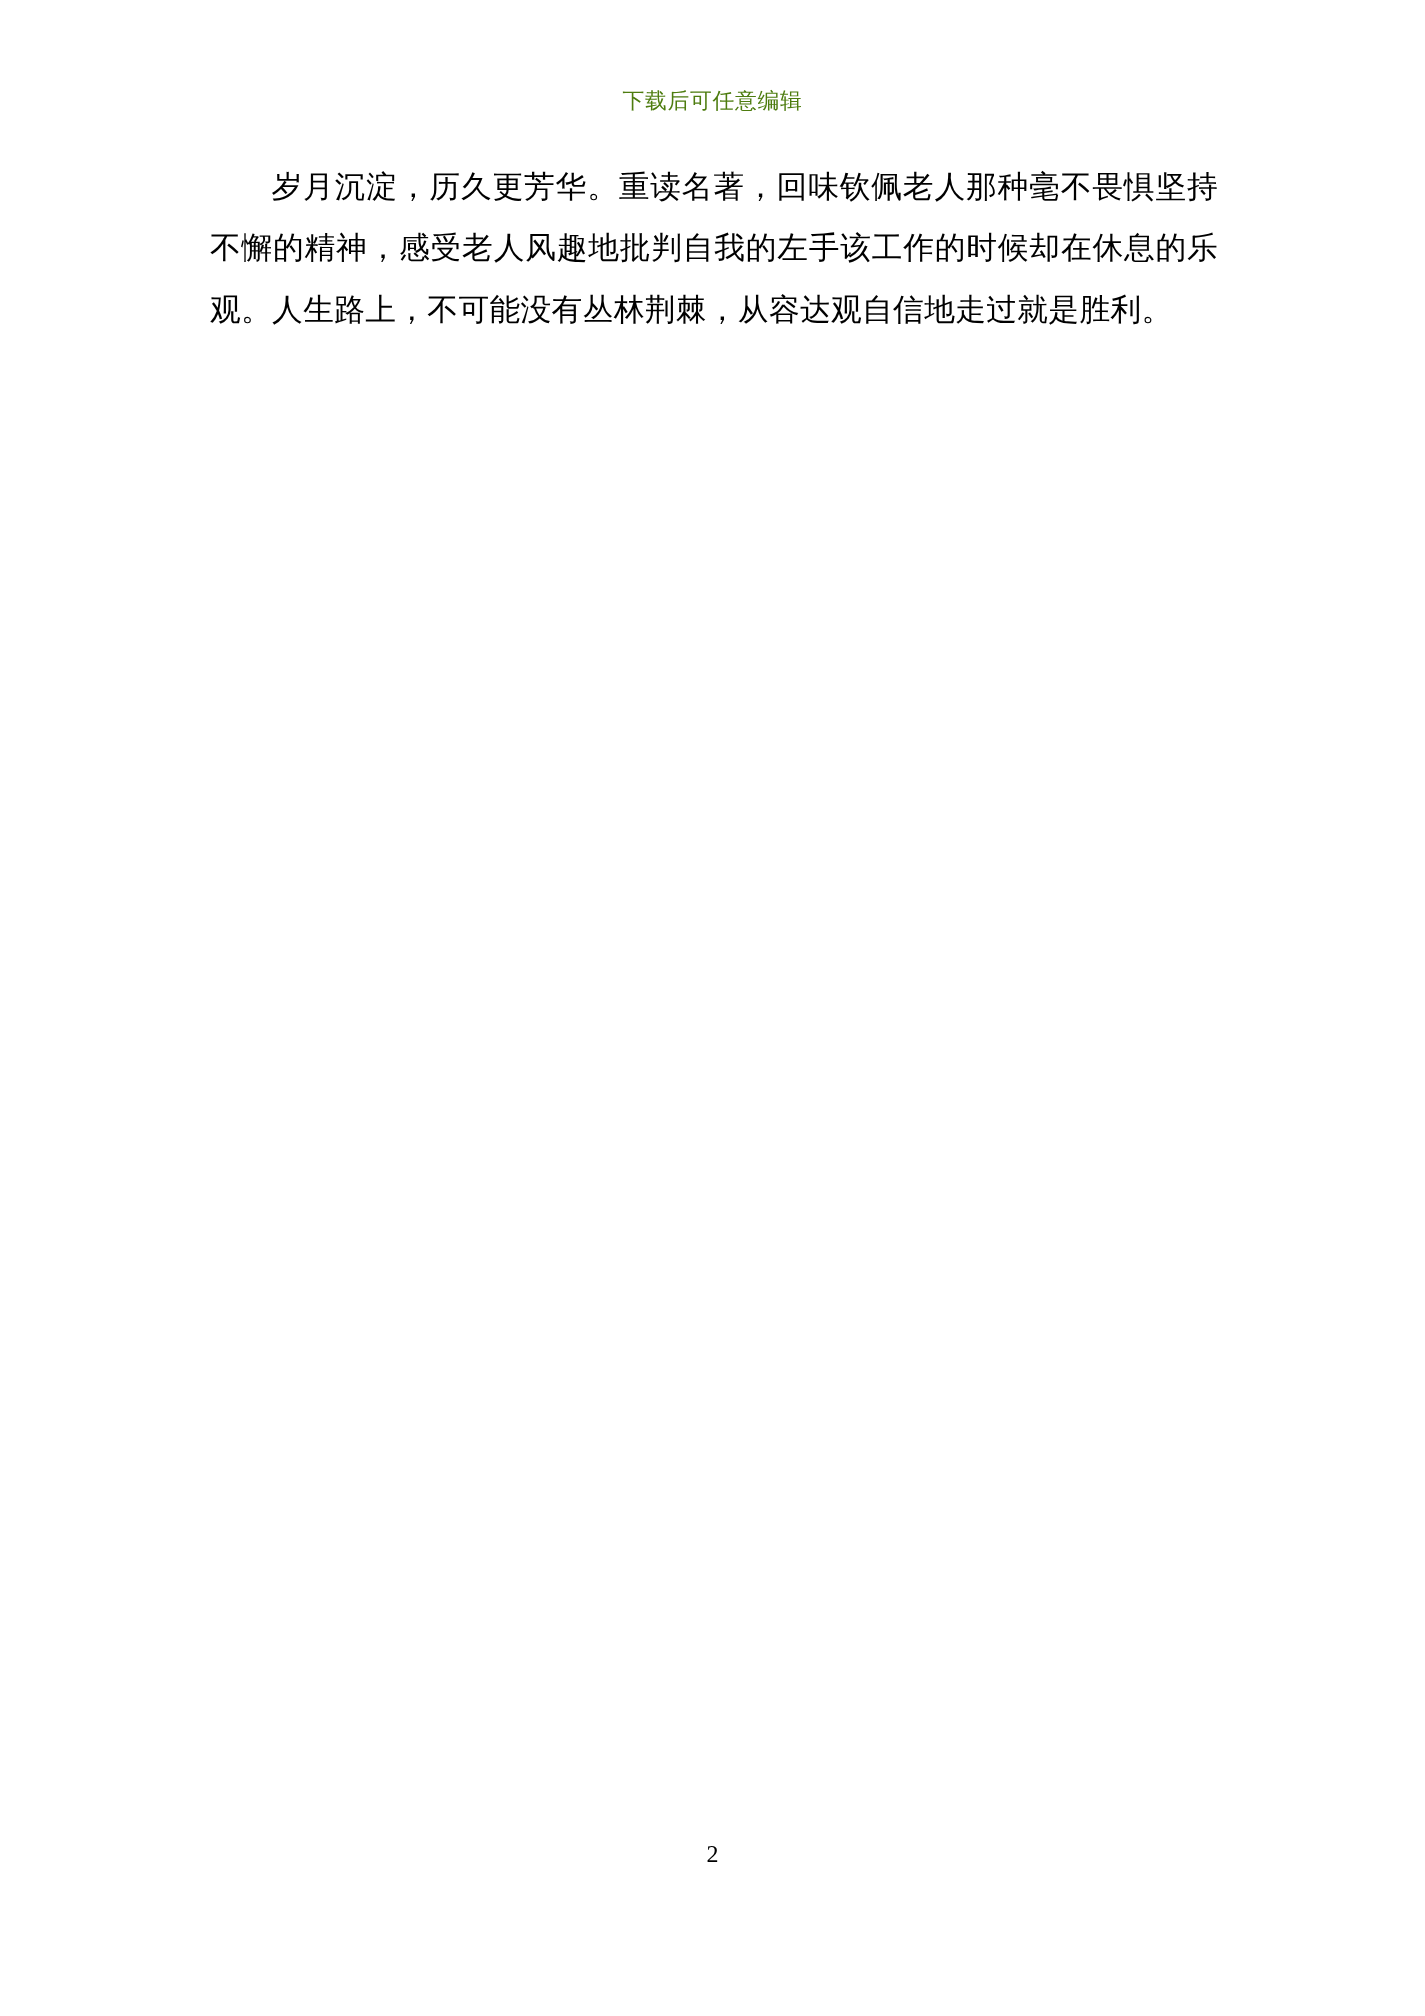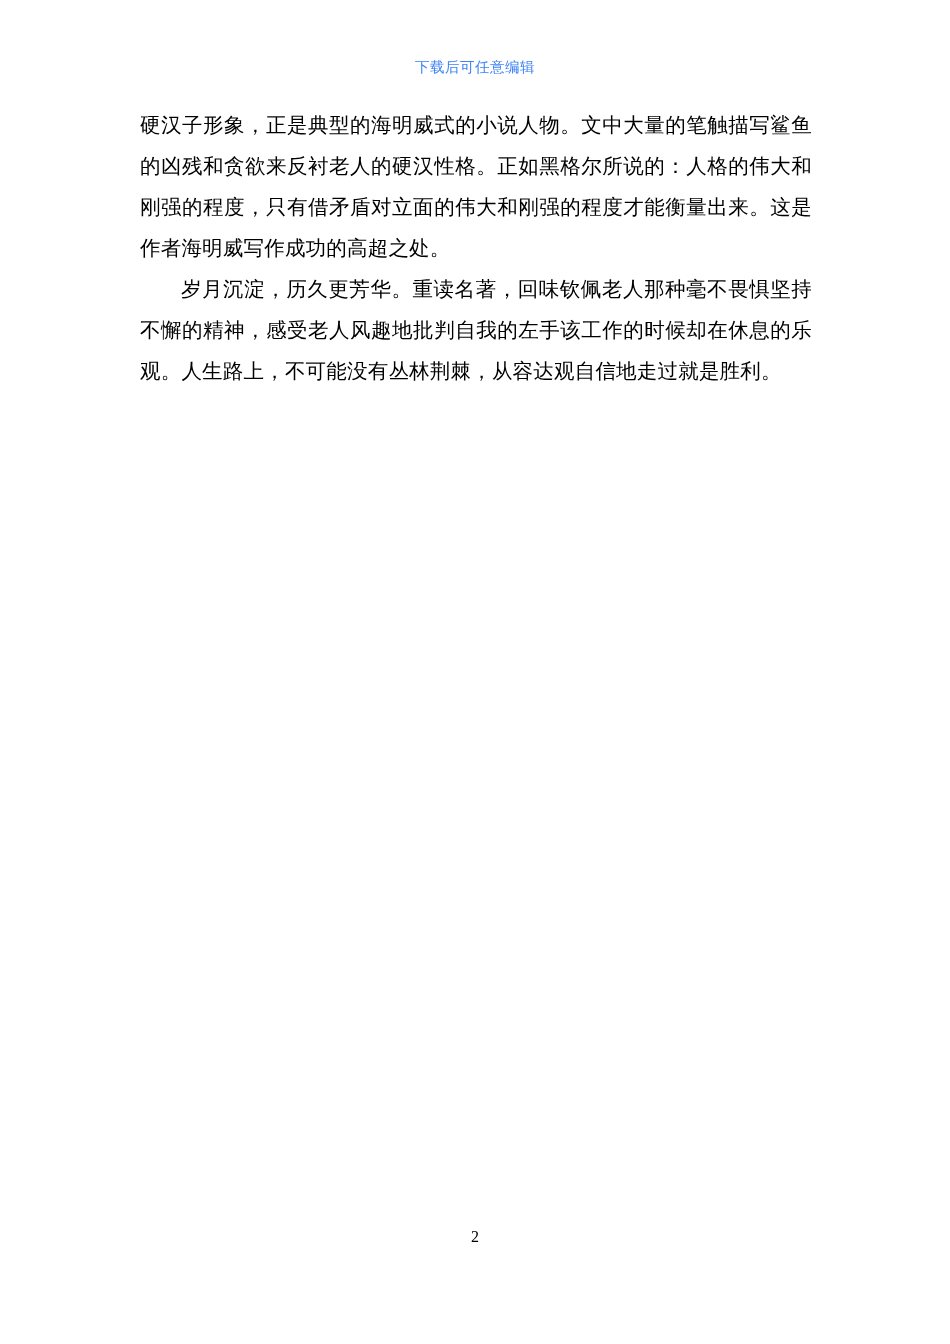--- a/index.html
+++ b/index.html
@@ -23,21 +23,21 @@
   }
   .header {
     position: absolute;
     top: 58px;
     left: 0;
     width: 950px;
     text-align: center;
     font-size: 14.5px;
     font-family: "Liberation Serif", "DejaVu Serif", serif;
     letter-spacing: 0.5px;
-    color: #3b82f6;
+    color: #4d7c0f;
   }
   .content {
     position: absolute;
     top: 105px;
     left: 140px;
     width: 672px;
   }
   .para {
     font-size: 20.5px;
     line-height: 41px;
@@ -61,19 +61,18 @@
   }
 </style>
 </head>
 <body>
 
 <div class="page">
 
   <div class="header">下载后可任意编辑</div>
 
   <div class="content">
-    <p class="para first">硬汉子形象，正是典型的海明威式的小说人物。文中大量的笔触描写鲨鱼的凶残和贪欲来反衬老人的硬汉性格。正如黑格尔所说的：人格的伟大和刚强的程度，只有借矛盾对立面的伟大和刚强的程度才能衡量出来。这是作者海明威写作成功的高超之处。</p>
     <p class="para">岁月沉淀，历久更芳华。重读名著，回味钦佩老人那种毫不畏惧坚持不懈的精神，感受老人风趣地批判自我的左手该工作的时候却在休息的乐观。人生路上，不可能没有丛林荆棘，从容达观自信地走过就是胜利。</p>
   </div>
 
   <div class="footer-pagenum">2</div>
 
 </div>
 
 </body></html>

